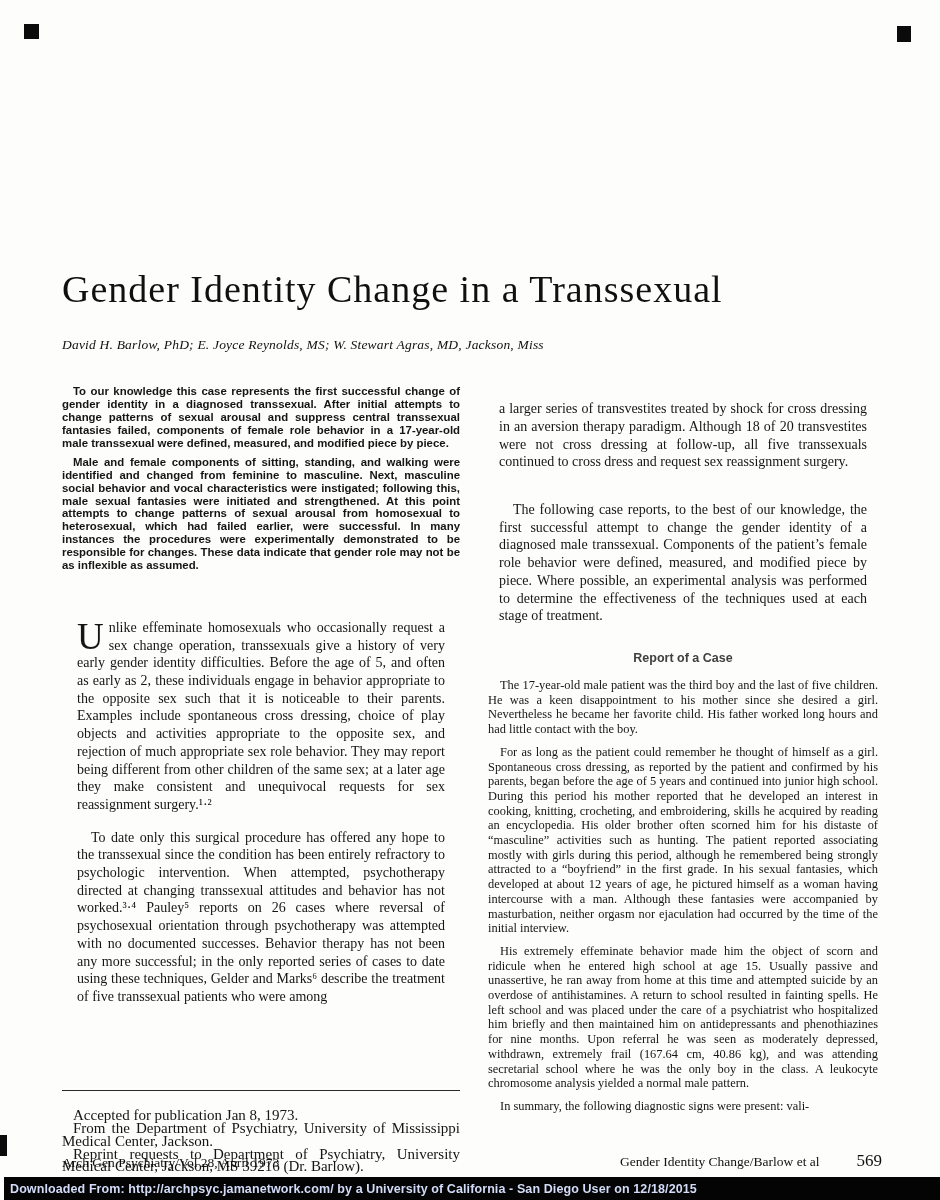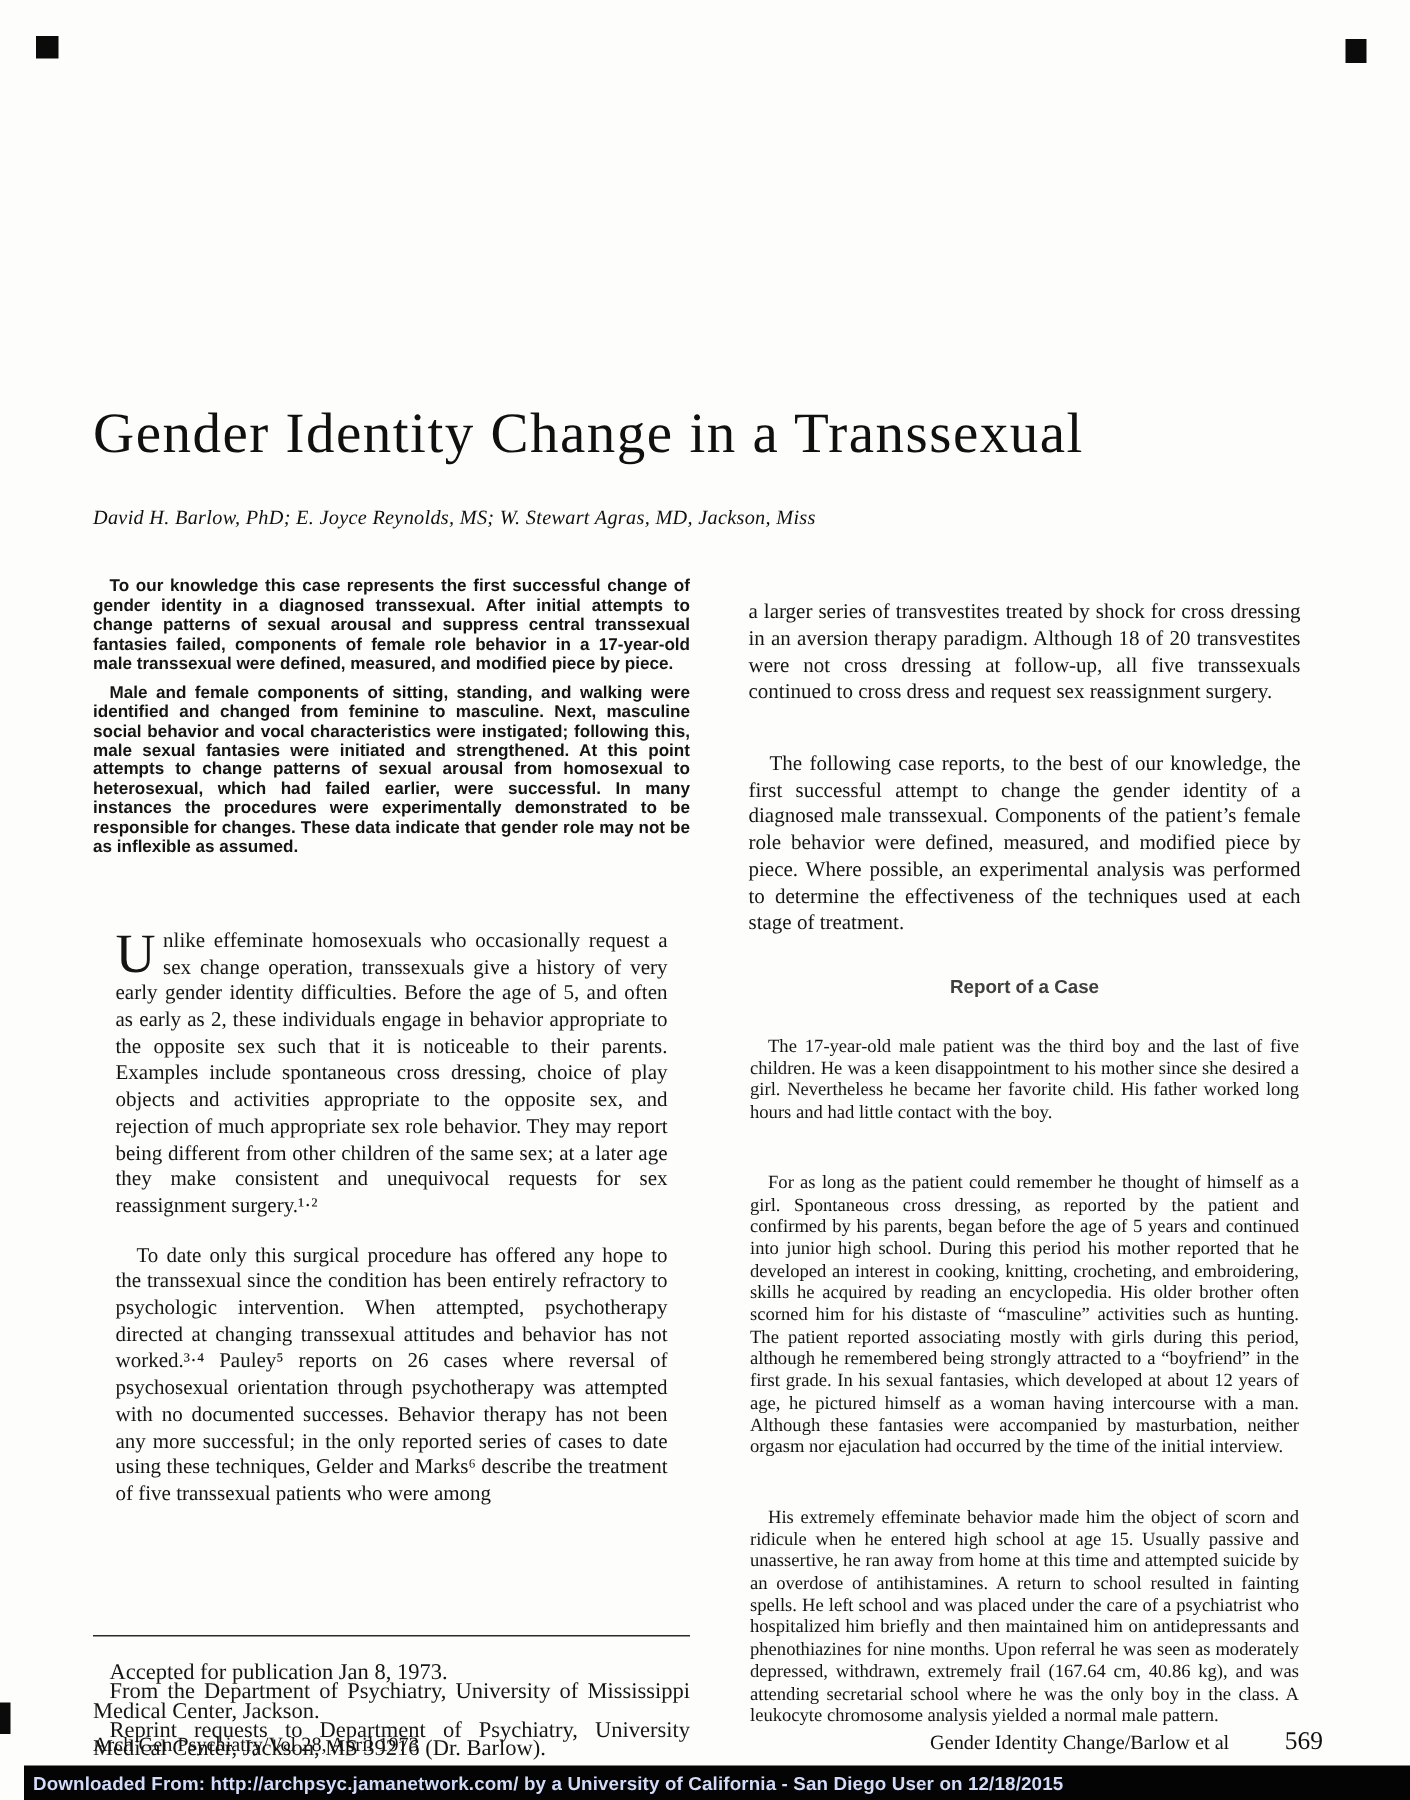--- a/index.html
+++ b/index.html
@@ -21,27 +21,27 @@
   .intro{margin-top:26px;}
   .body-para{font-size:14px;line-height:17.7px;text-align:justify;margin:15px;
              -webkit-hyphens:auto;hyphens:auto;}
   .body-para.indent{text-indent:14px;}
   .dropcap{float:left;font-size:37px;line-height:31px;padding:2px 5px 0 0;}
   .footnote{margin-top:auto;border-top:1px solid #2a2a2a;padding-top:18px;
             font-size:15px;line-height:12.8px;text-align:justify;}
   .footnote p{margin:0;text-indent:11px;}
   .section-heading{font-family:"Liberation Sans",sans-serif;font-size:12.5px;font-weight:700;
                    text-align:center;margin:11px 0 9px;color:#404040;}
-  .case-para{font-size:12.4px;line-height:14.7px;text-align:justify;margin:16px;text-indent:12px;
+  .case-para{font-size:12.4px;line-height:14.7px;text-align:justify;margin:4px;text-indent:12px;
              -webkit-hyphens:auto;hyphens:auto;}
   .footer{position:absolute;left:62px;right:58px;top:1151px;display:flex;
           justify-content:space-between;font-size:13.5px;color:#101010;align-items:flex-end;}
   .footer-right{display:flex;align-items:baseline;}
   .pagenum{font-weight:400;margin-left:37px;font-size:17px;}
-  .download-bar{position:absolute;left:16px;right:0;bottom:0;height:23px;background:#040404;
+  .download-bar{position:absolute;left:4px;right:0;bottom:0;height:23px;background:#040404;
                 display:flex;align-items:center;padding-left:6px;
                 font-family:"Liberation Sans",sans-serif;font-weight:700;font-size:12.5px;
                 color:#d2dbf8;letter-spacing:.1px;}
 </style>
 </head>
 <body>
 
 <div class="page">
 
   <div class="scan-mark mark-tl"></div>

